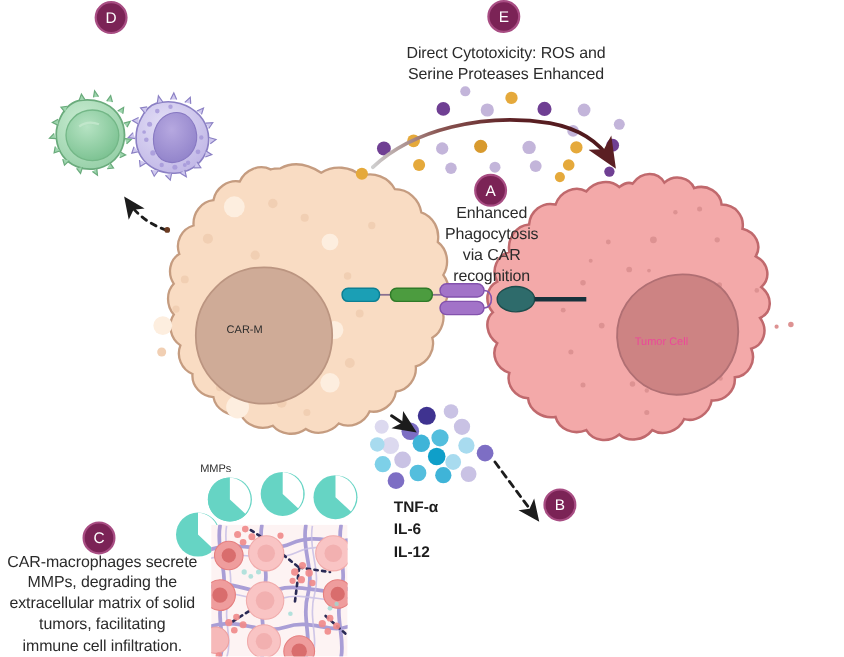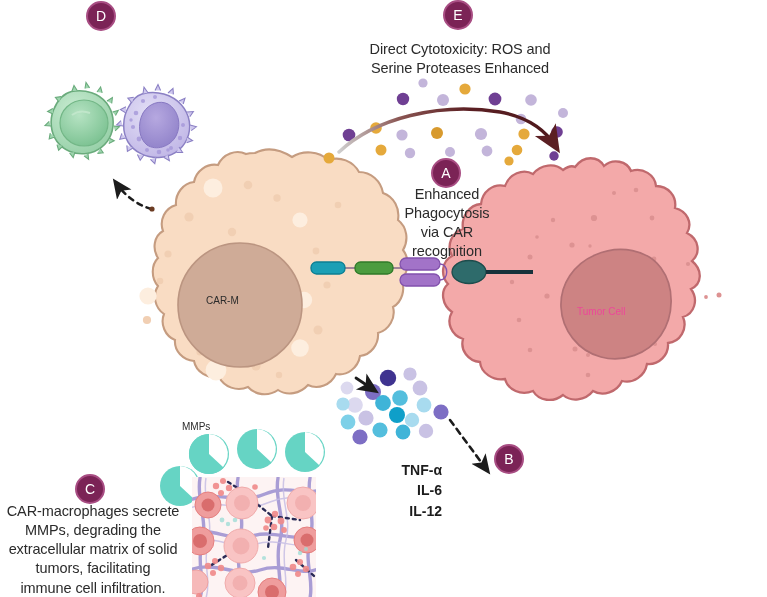--- a/index.html
+++ b/index.html
@@ -31,24 +31,23 @@
     font-size:14px;
     font-weight:400;
     display:flex;align-items:center;justify-content:center;
     line-height:1;
   }
   .cytolabel{
     position:absolute;
     font-size:14px;
     font-weight:bold;
     color:#1c1c1c;
-    text-align:right;
+    text-align:left;
     line-height:1.45;
     white-space:pre-line;
-    margin-top:10px;
   }
   svg{display:block;overflow:visible;}
   .plain-label{
     position:absolute;
     font-size:10px;
     color:#2b2b2b;
   }
 </style>
 </head>
 <body>

